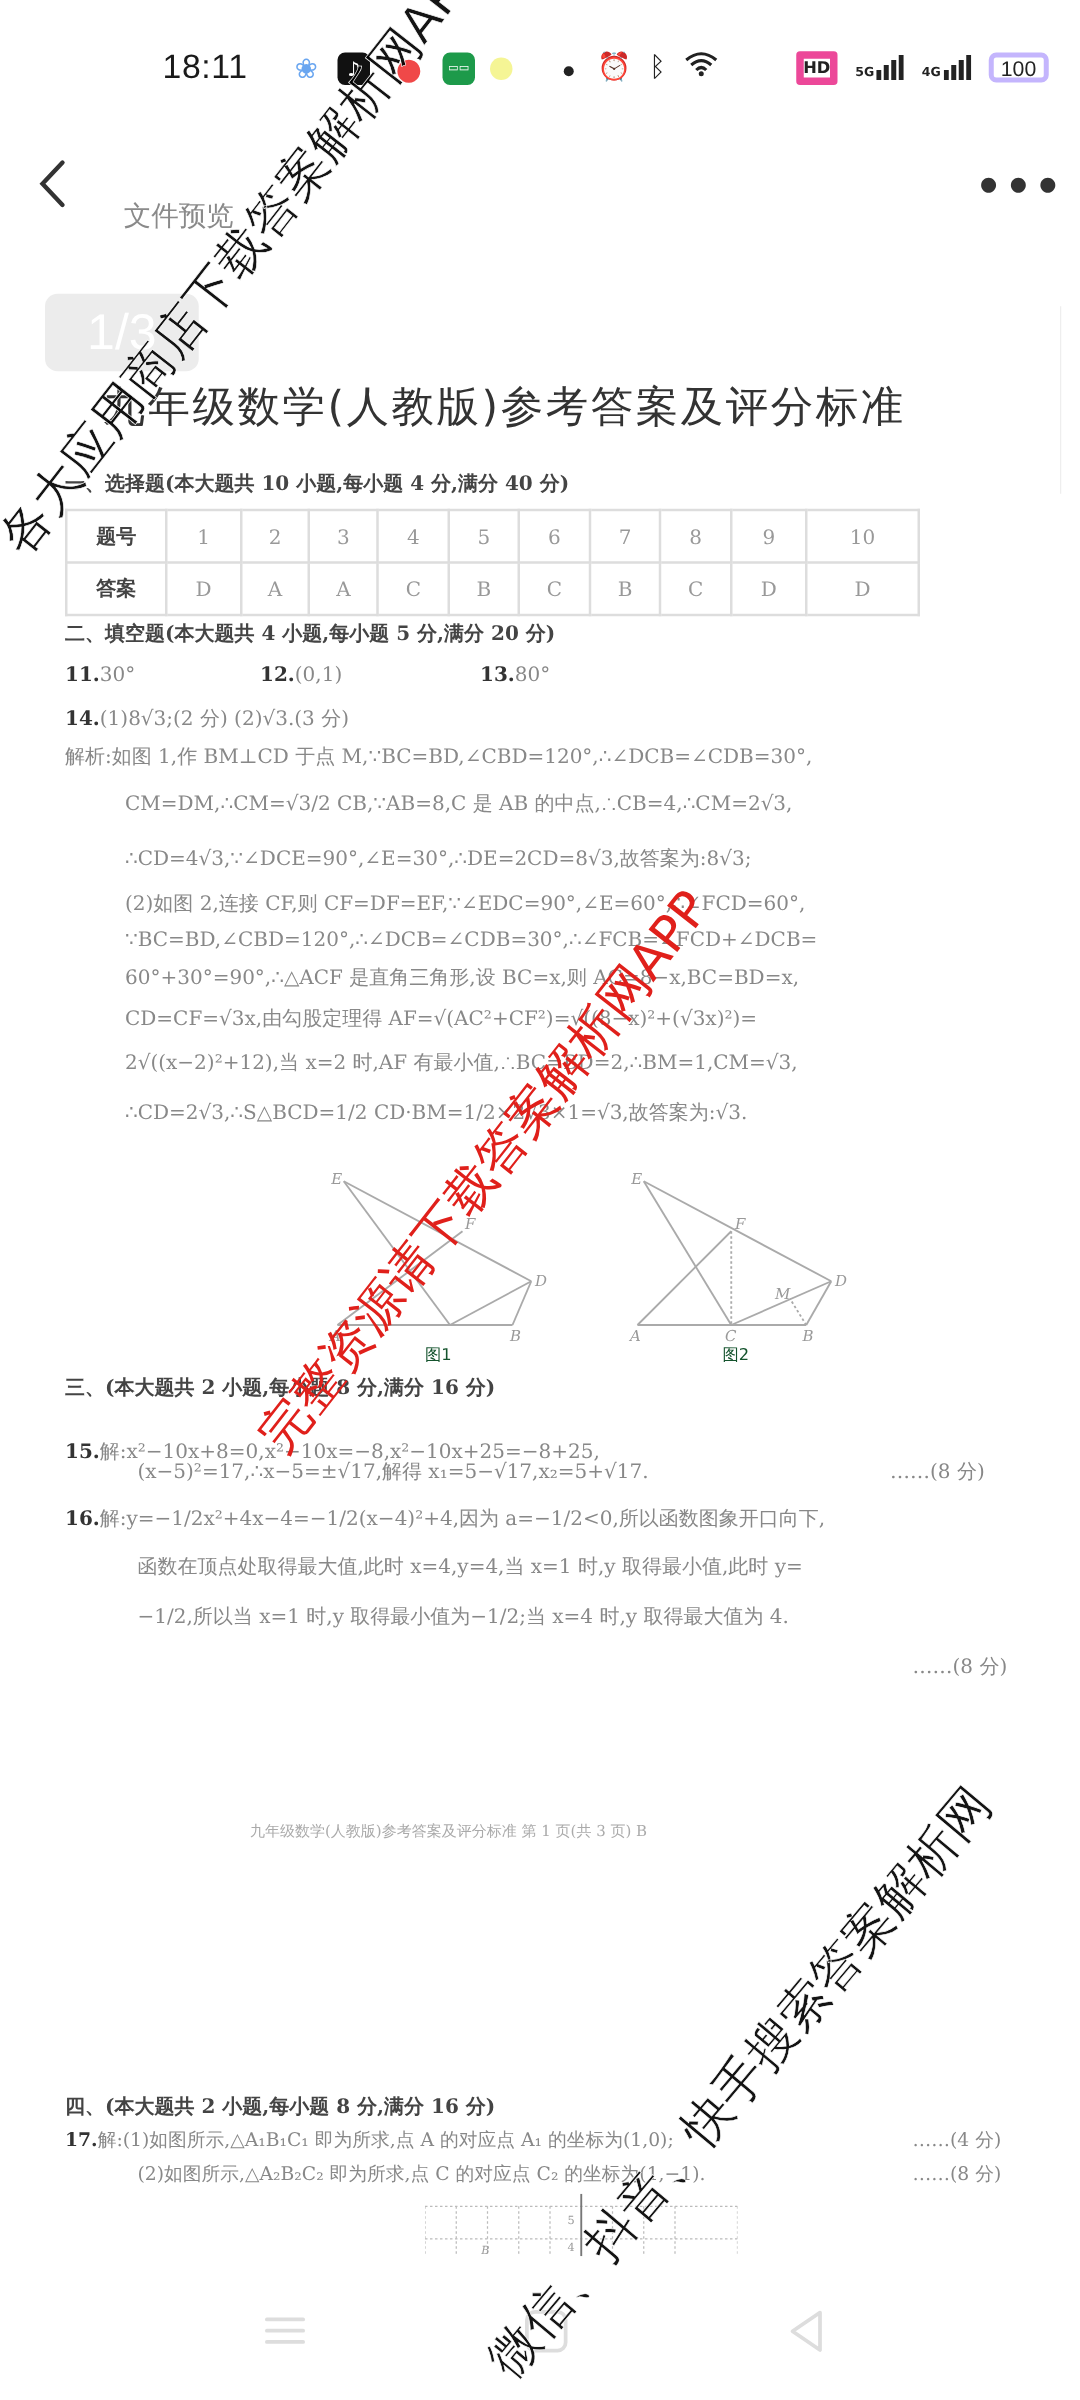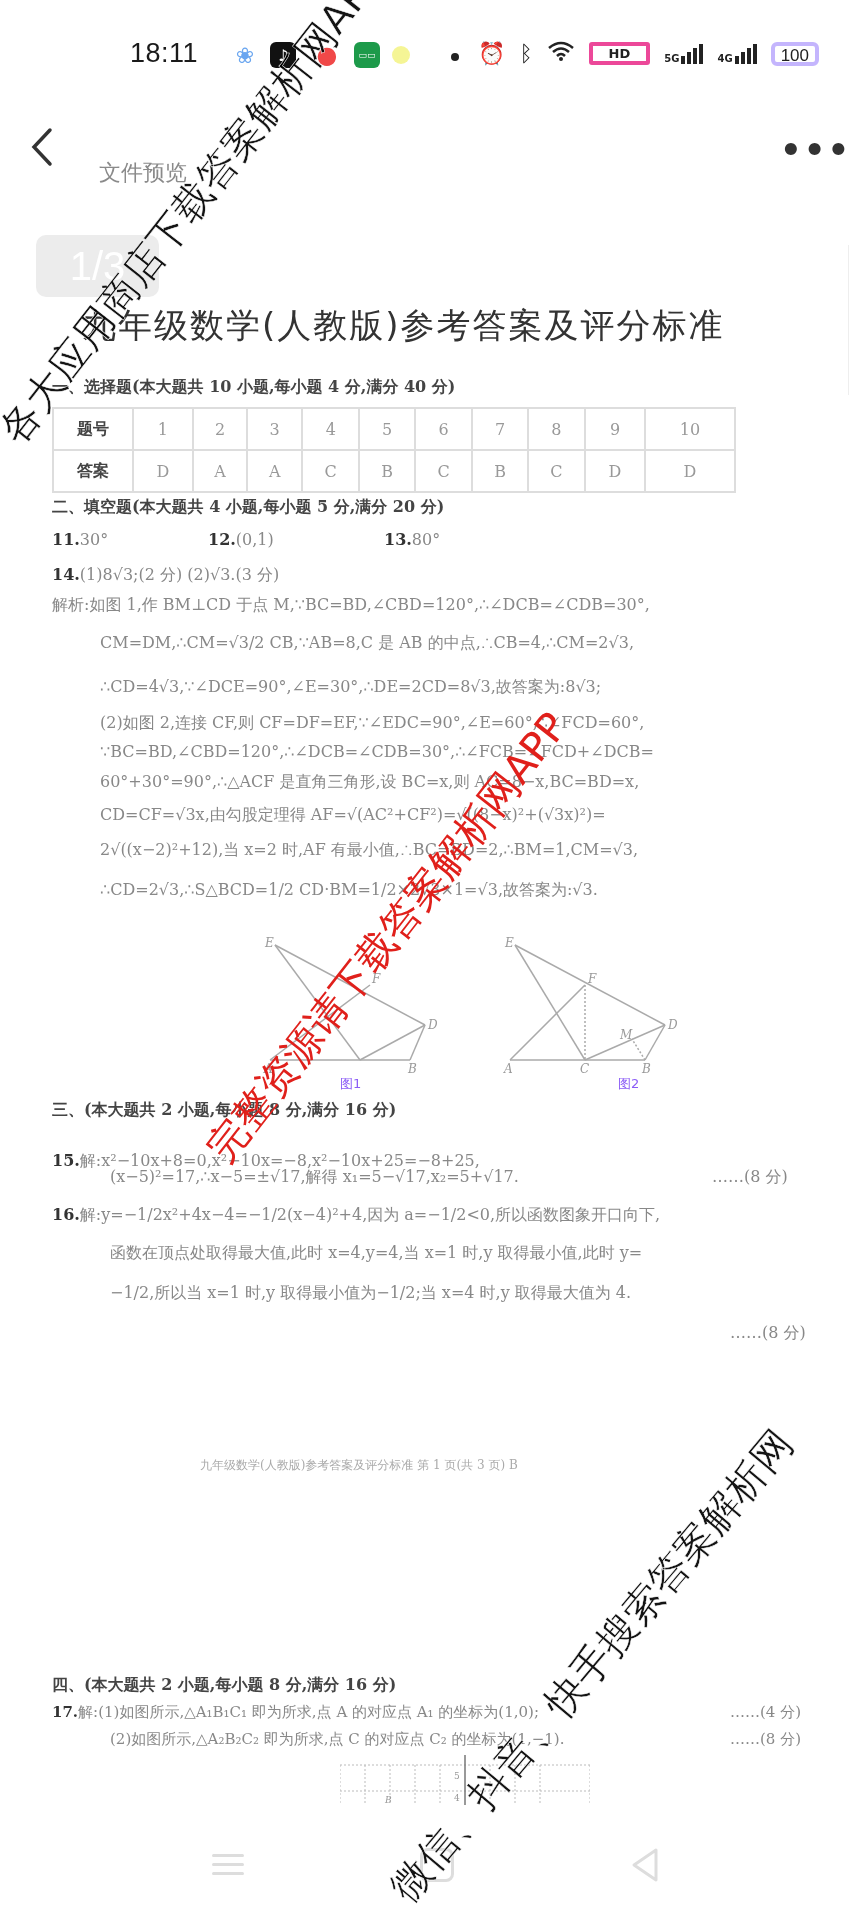--- a/index.html
+++ b/index.html
@@ -34,21 +34,21 @@
   .doc-title { position: absolute; left: 82px; top: 78px; font-size: 34px; color: #333; letter-spacing: 2px; white-space: nowrap; }
   .sec-head { position: absolute; left: 52px; font-size: 16px; font-weight: bold; color: #444; white-space: nowrap; font-family: "DejaVu Serif", serif; }
   .body-line { position: absolute; font-size: 16px; color: #888; white-space: nowrap; font-family: "DejaVu Serif", serif; }
   .num { font-weight: bold; color: #333; }
 
   table.ans { position: absolute; left: 52px; top: 182px; width: 684px; border-collapse: collapse; }
   table.ans td { border: 2px solid #ddd; height: 42px; text-align: center; font-size: 16px; color: #999; font-family: "DejaVu Serif", serif; }
   table.ans td.hdr { color: #444; font-weight: bold; width: 80px; }
 
   .figs { position: absolute; left: 260px; top: 710px; width: 420px; height: 160px; }
-  .fig-caption { position: absolute; font-size: 13px; color: #8b5cf6; }
+  .fig-caption { position: absolute; font-size: 13px; color: #14532d; }
   .footer-line { position: absolute; left: 200px; top: 1232px; font-size: 12px; color: #aaa; white-space: nowrap; font-family: "DejaVu Serif", serif; }
   .grid-fig { position: absolute; left: 340px; top: 1530px; width: 250px; height: 50px; }
 
   
   .navbar { position: absolute; top: 1840px; left: 0; width: 864px; height: 60px; }
   .nav-menu { position: absolute; left: 212px; top: 8px; width: 32px; height: 32px; }
   .nav-menu span { display: block; height: 3px; background: #ddd; margin: 6px 0; border-radius: 2px; }
   .nav-home { position: absolute; left: 420px; top: 8px; width: 34px; height: 34px; border: 3px solid #ddd; border-radius: 8px; }
   .nav-back { position: absolute; left: 628px; top: 6px; width: 34px; height: 38px; }
 
@@ -72,21 +72,21 @@
     <span>⏰</span>
     <span>ᛒ</span>
     <span>
       <svg width="28" height="22" viewBox="0 0 28 22">
           <path d="M2 8 Q14 -2 26 8" stroke="#222" stroke-width="2.5" fill="none"></path>
           <path d="M6 12 Q14 5 22 12" stroke="#222" stroke-width="2.5" fill="none"></path>
           <path d="M10 16 Q14 12 18 16" stroke="#222" stroke-width="2.5" fill="none"></path>
           <circle cx="14" cy="19" r="2" fill="#222"></circle>
         </svg>
     </span>
-    <span class="small" style="border:4px solid #ec4899;border-radius:3px;padding:0 16px;">HD</span>
+    <span class="small" style="border:6px solid #ec4899;border-radius:3px;padding:0 0;margin-left:48px;">HD</span>
     <span style="display:flex;align-items:flex-end;gap:2px;">
       <span class="small" style="font-size:10px;">5G</span>
       <svg width="22" height="20" viewBox="0 0 22 20">
           <rect x="0" y="12" width="4" height="8" fill="#222"></rect>
           <rect x="6" y="8" width="4" height="12" fill="#222"></rect>
           <rect x="12" y="4" width="4" height="16" fill="#222"></rect>
           <rect x="18" y="0" width="4" height="20" fill="#222"></rect>
         </svg>
     </span>
     <span style="display:flex;align-items:flex-end;gap:2px;">
@@ -205,21 +205,21 @@
       <g fill="#999" font-size="12" font-style="italic" font-family="DejaVu Serif, serif">
         <text x="5" y="12">E</text>
           <text x="88" y="48">F</text>
           <text x="168" y="94">D</text>
         <text x="4" y="138">A</text>
           <text x="80" y="138">C</text>
           <text x="142" y="138">B</text>
           <text x="120" y="104">M</text>
       </g>
     </svg>
-    <div class="fig-caption" style="left:318px; top:140px;margin-left:40px;">图2</div>
+    <div class="fig-caption" style="left:318px; top:140px;">图2</div>
   </div>
 
   <div class="sec-head" style="top:875px;">三、(本大题共 2 小题,每小题 8 分,满分 16 分)</div>
   <div class="body-line" style="left:52px; top:926px;">
     <span class="num">15.</span><span>解:x²−10x+8=0,x²−10x=−8,x²−10x+25=−8+25,</span>
   </div>
   <div class="body-line" style="left:110px; top:942px;">(x−5)²=17,∴x−5=±√17,解得 x₁=5−√17,x₂=5+√17.</div>
   <div class="body-line" style="left:712px; top:942px;">……(8 分)</div>
 
   <div class="body-line" style="left:52px; top:980px;">

